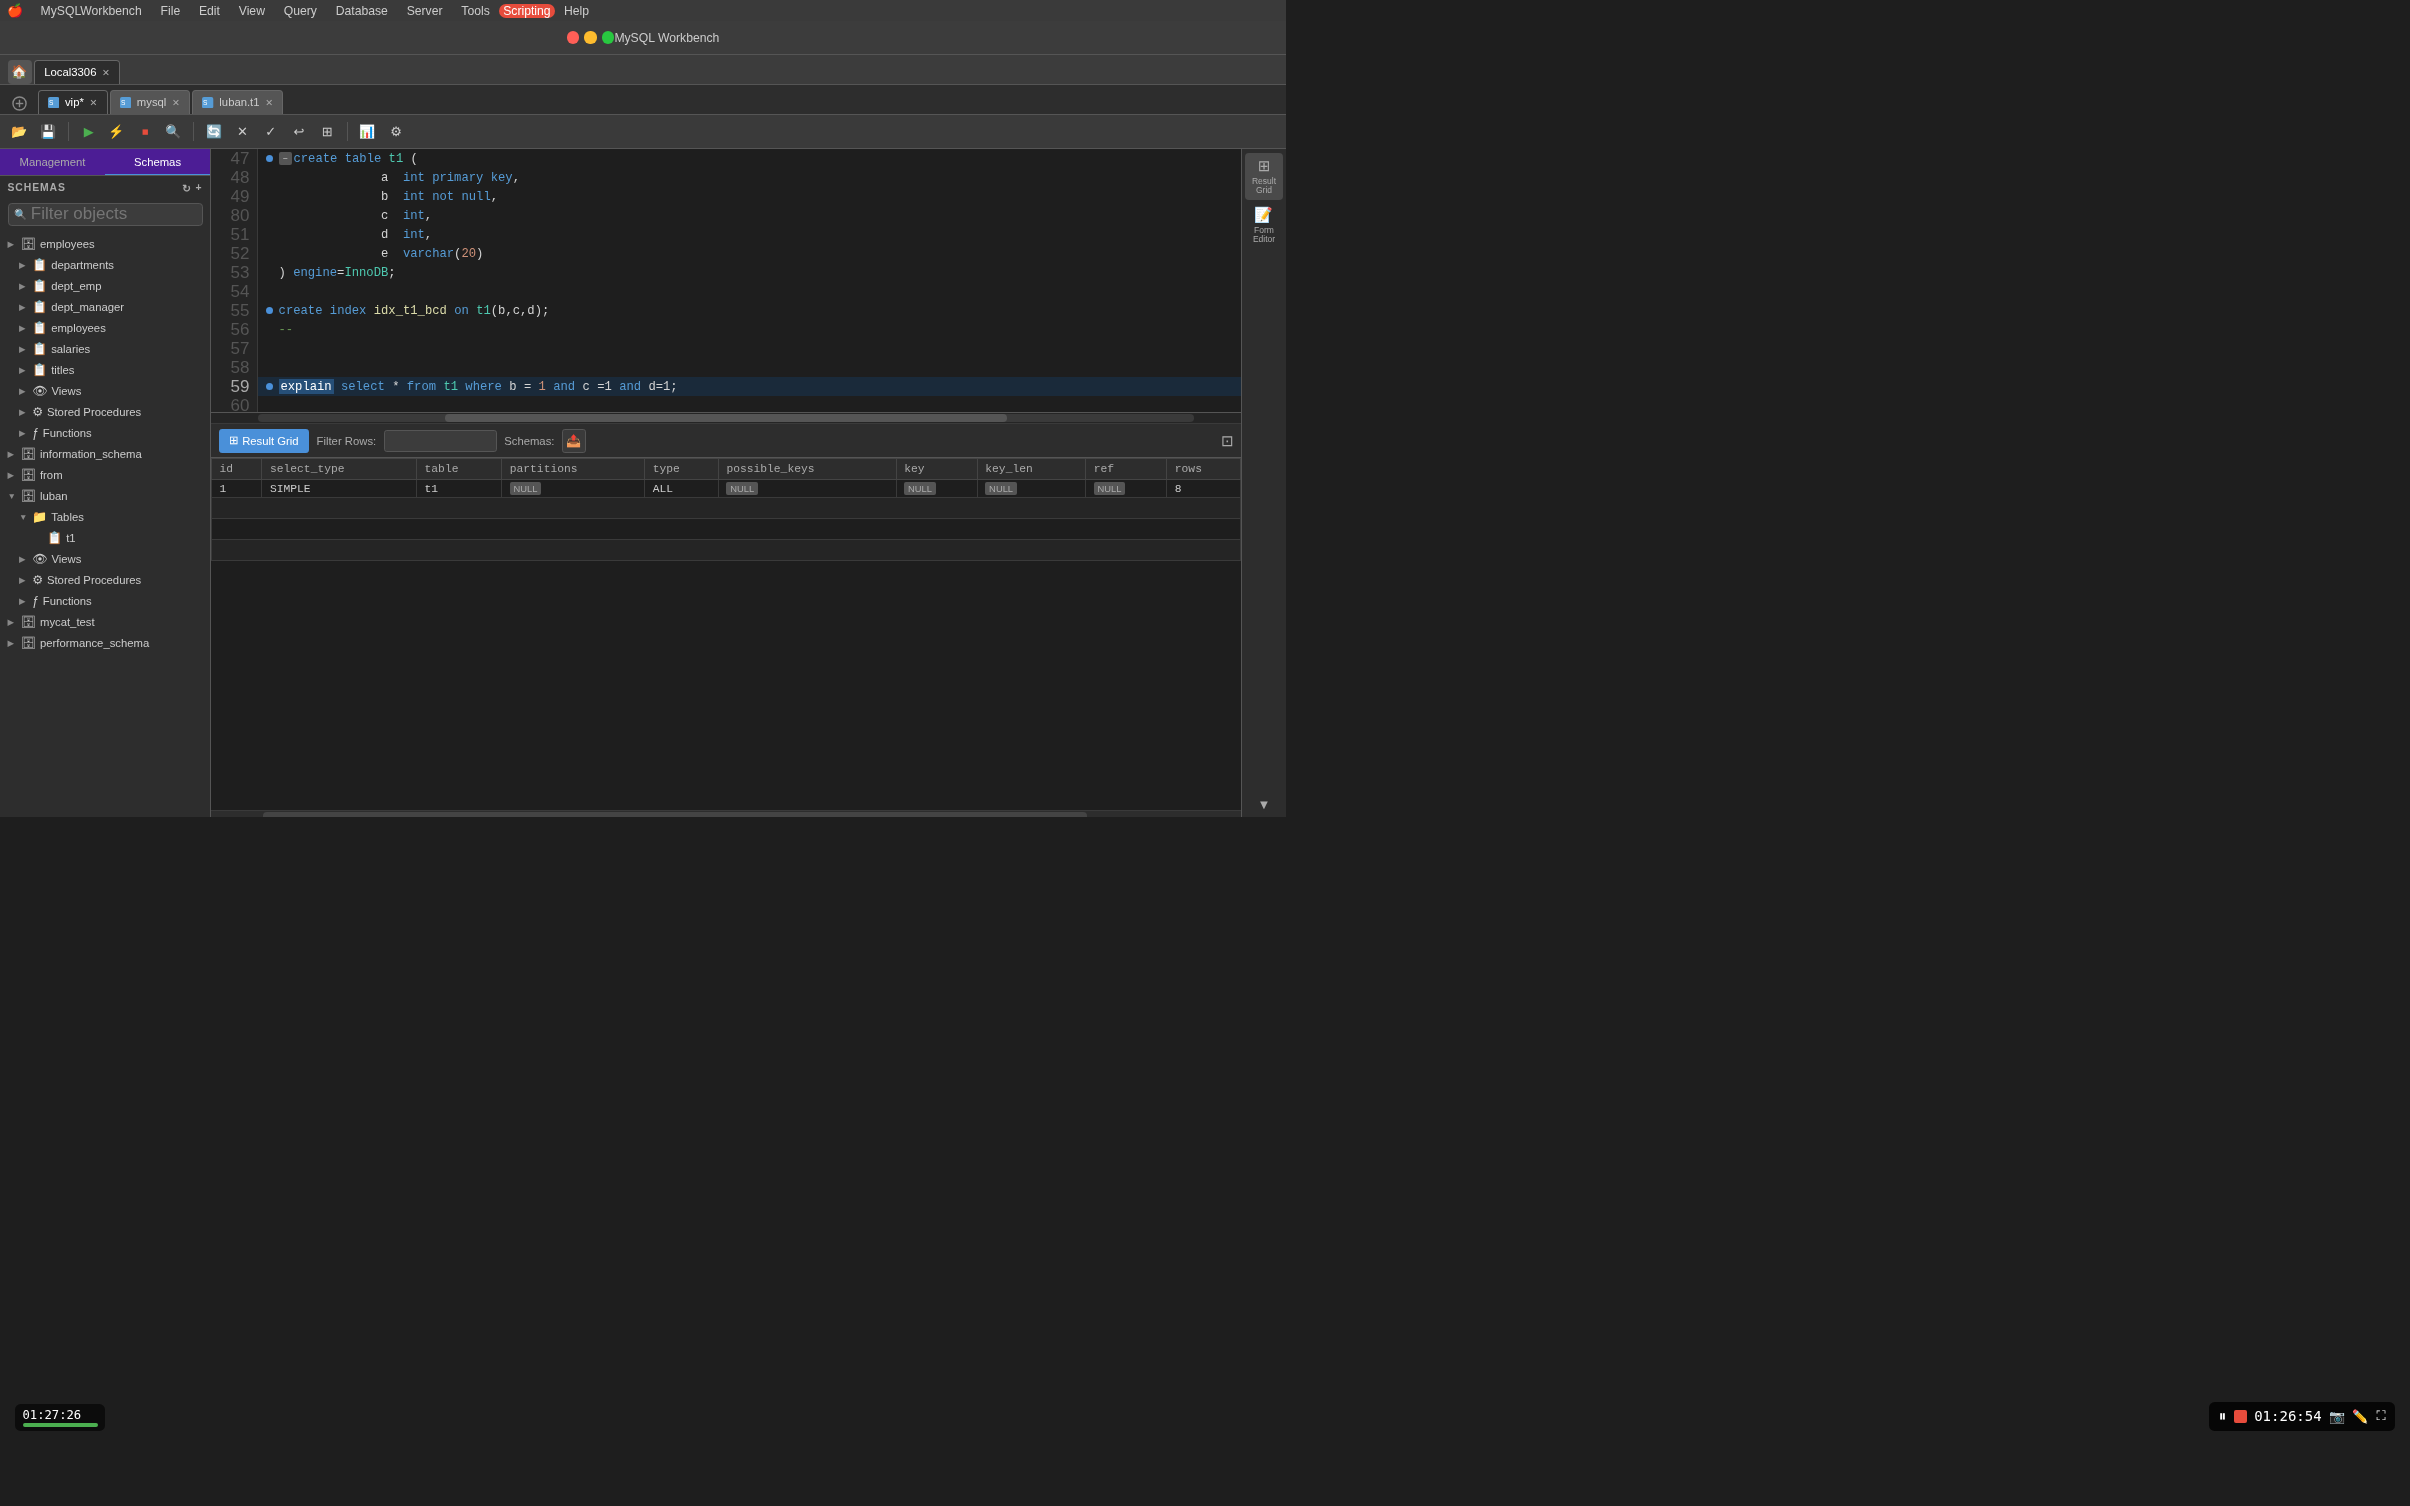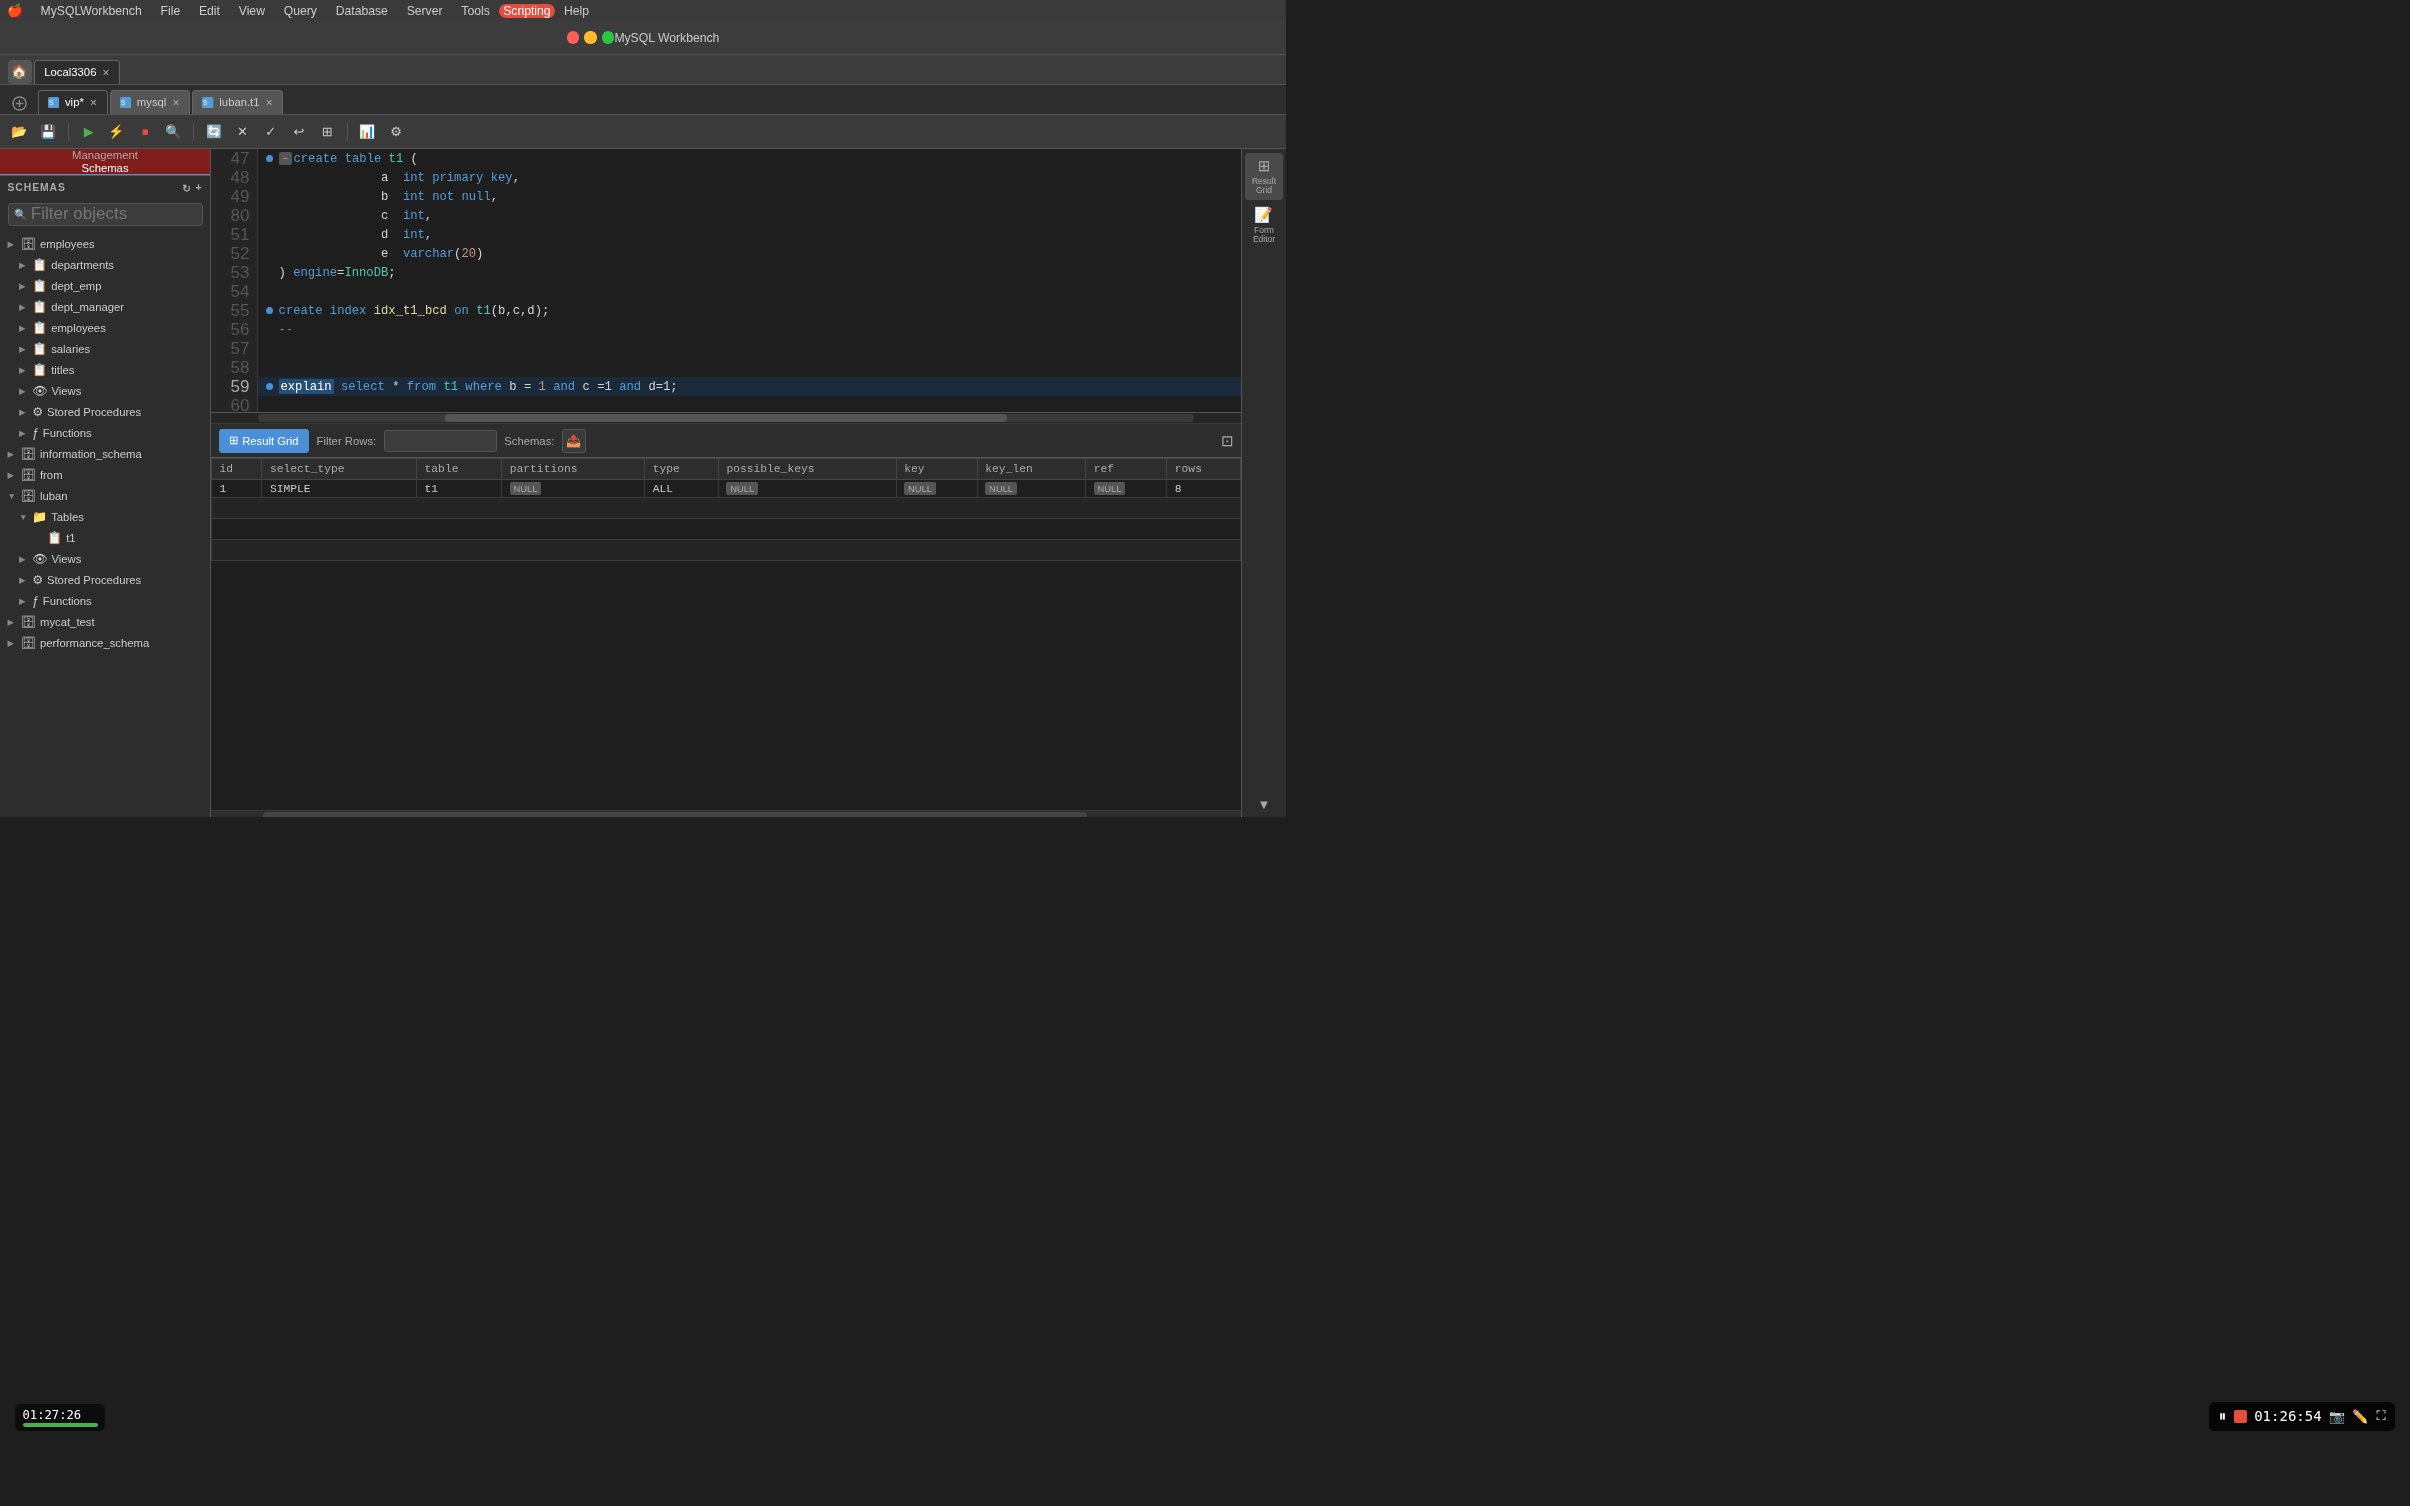--- a/index.html
+++ b/index.html
@@ -115,23 +115,22 @@
     
     .left-panel-tabs {
       width: 211px;
       display: flex;
       flex-direction: column;
       background: #2d2d2d;
       border-right: 0.9px solid #555;
     }
     .panel-tab-bar {
       display: flex;
-      background: #7f1d1d;
+      background: #4c1d95;
       border-bottom: 0.9px solid #555;
-      flex-direction: column;
     }
     .panel-tab {
       flex: 1;
       height: 26px;
       display: flex;
       align-items: center;
       justify-content: center;
       font-size: 11.3px;
       color: #aaa;
       cursor: pointer;

